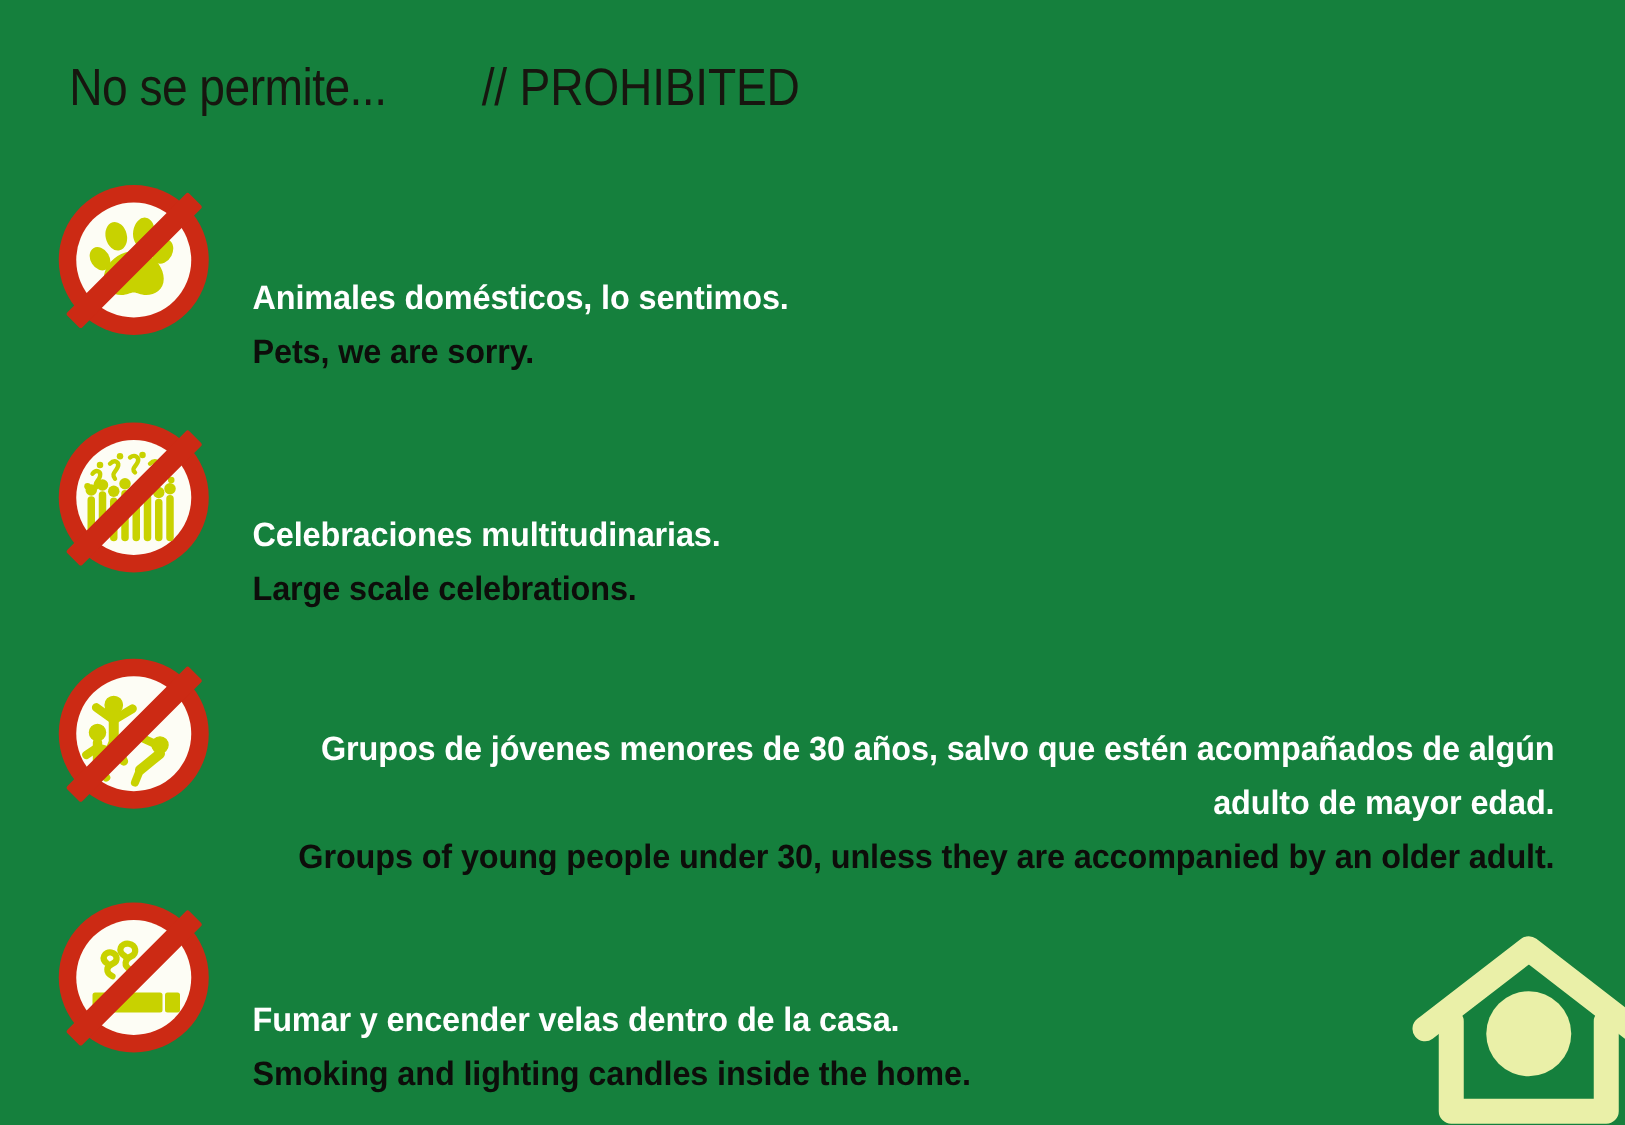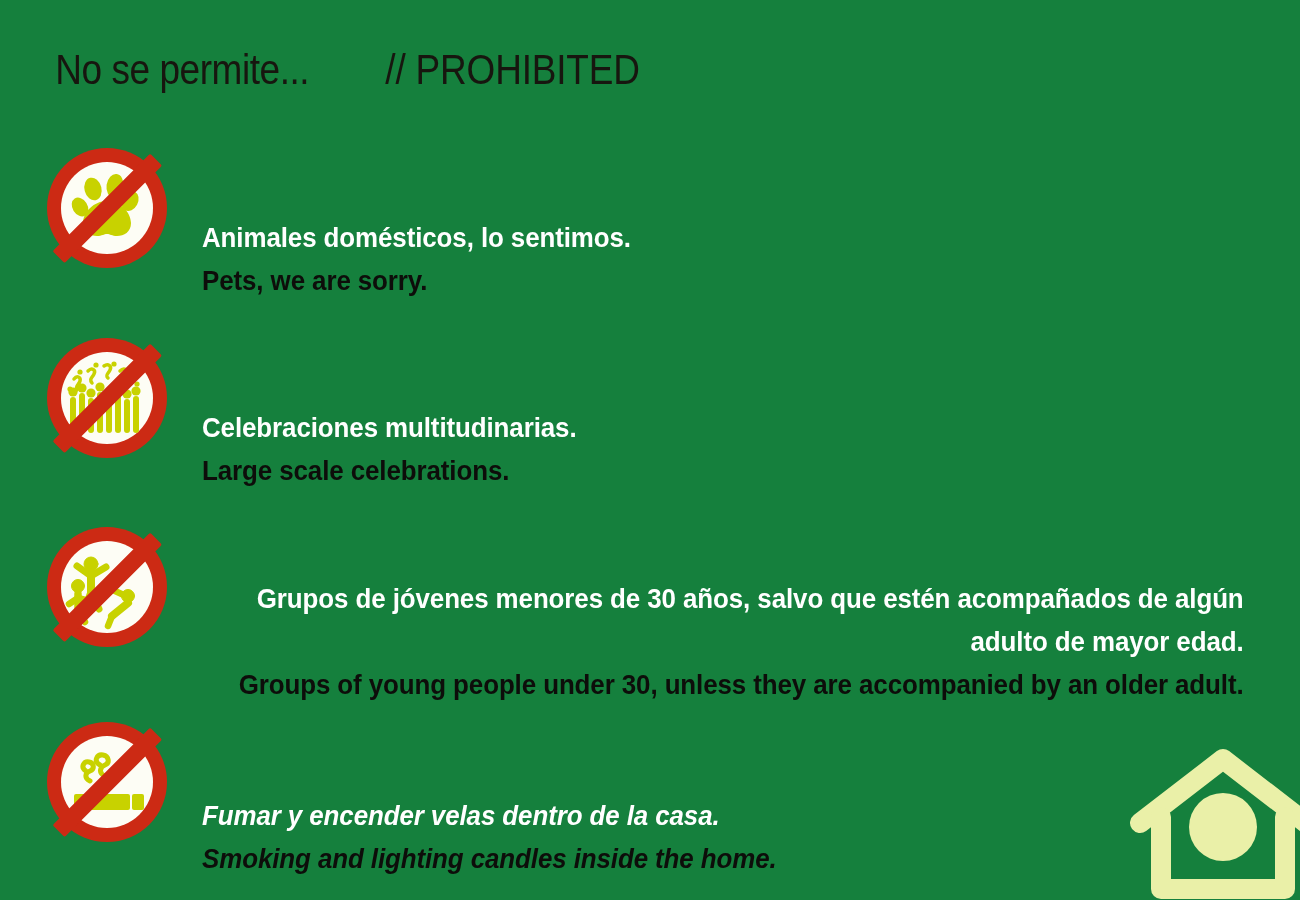--- a/index.html
+++ b/index.html
@@ -82,21 +82,21 @@
   }
 
   .rule-text {
     position: absolute;
     left: 202px;
     top: 26px;
     width: 1085px;
     margin-top: 46px;
   }
   .rule-row[data-row="2"] .rule-text { top: 8px; text-align: right; }
-  .rule-row[data-row="3"] .rule-text { top: 30px; font-style: italic; }
+  .rule-row[data-row="3"] .rule-text { top: 30px; }
 
   .line-es, .line-en {
     font-family: "Liberation Sans", sans-serif;
     font-size: 27px;
     font-weight: 700;
     line-height: 43px;
     letter-spacing: -0.1px;
     transform: scaleX(0.96);
     transform-origin: left top;
     margin: 0;

